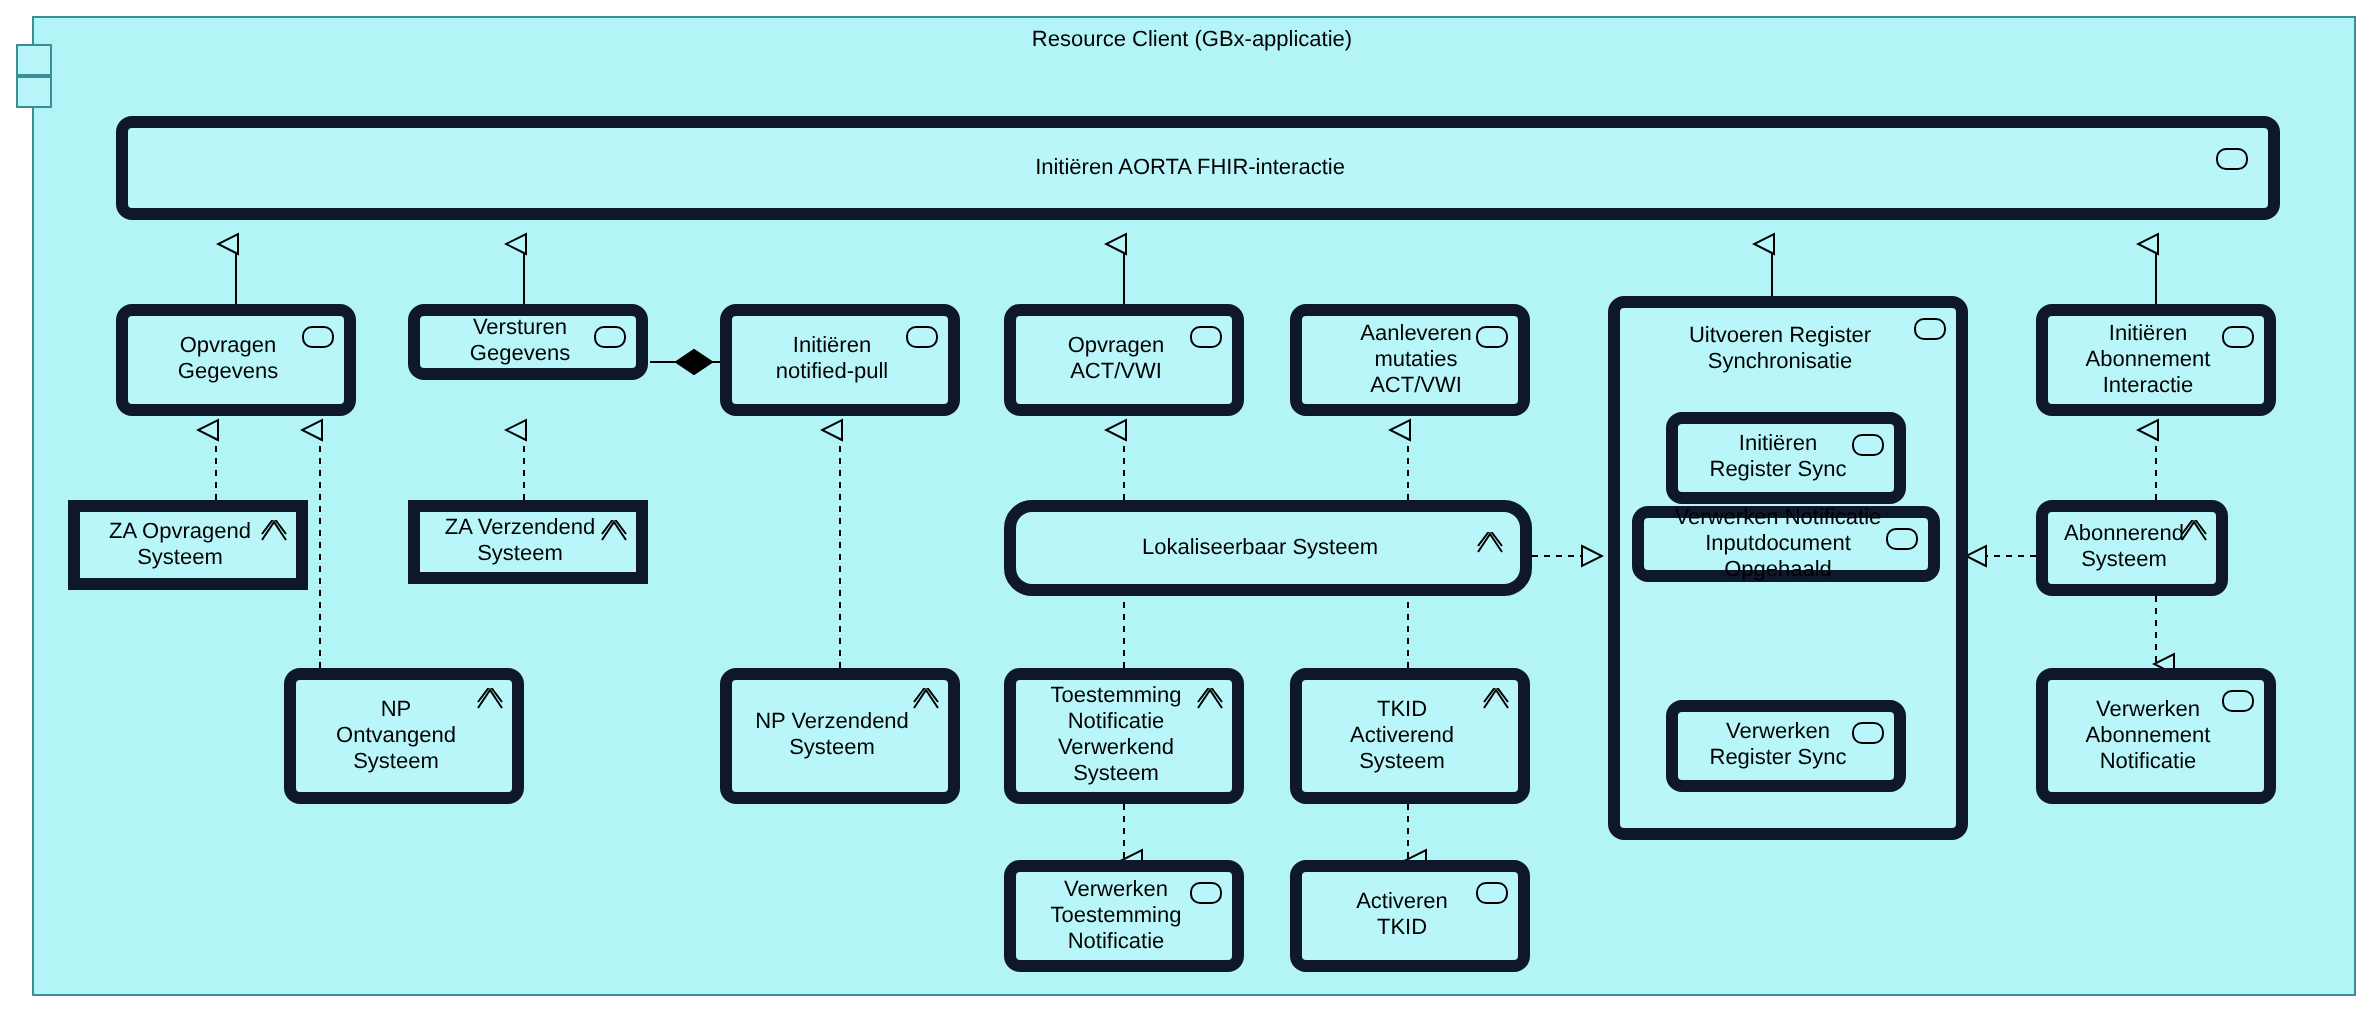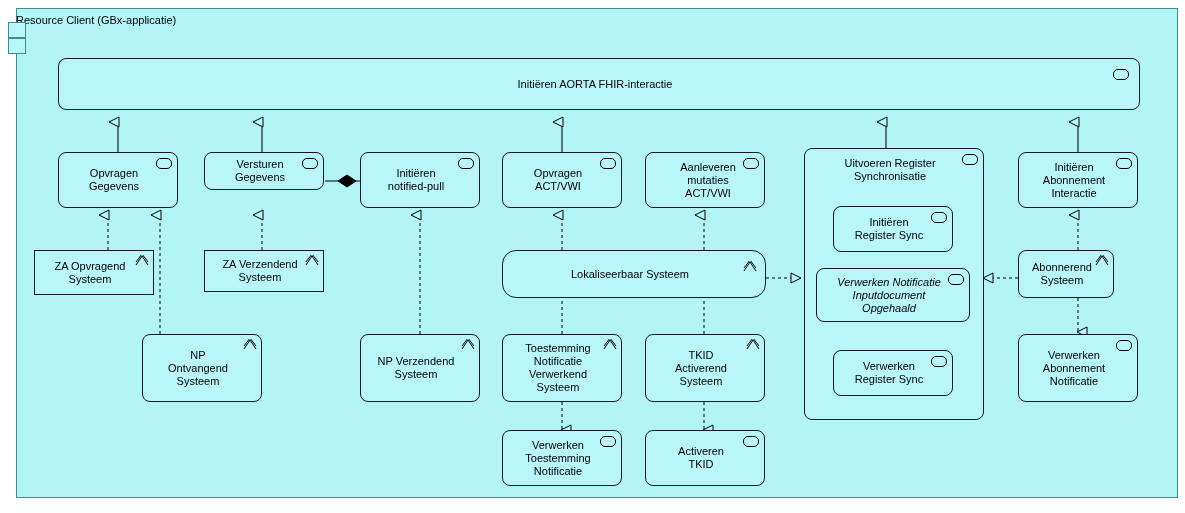--- a/index.html
+++ b/index.html
@@ -19,40 +19,40 @@
     position: absolute;
     left: 0;
     top: 0;
     width: 1185px;
     height: 513px;
     pointer-events: none;
   }
   .node {
     position: absolute;
     box-sizing: border-box;
-    border: 1px solid #0f172a;
+    border: 6px solid #0f172a;
     background: #b9f6f9;
     color: #000000;
     font-size: 11px;
     line-height: 13px;
     text-align: center;
     display: flex;
     align-items: center;
     justify-content: center;
     padding: 2px 14px 2px 6px;
   }
   .node .lbl { display: block; width: 100%; }
   .rounded { border-radius: 8px; }
   .container-outer {
     border: 1px solid #3a8f95;
     background: #b3f4f7;
   }
   .group-title {
     position: absolute;
-    text-align: left;
+    text-align: center;
     font-size: 11px;
     color: #000;
   }
   .badge {
     position: absolute;
     right: 5px;
     top: 5px;
     width: 14px;
     height: 9px;
     border: 1px solid #000;
@@ -178,21 +178,21 @@
 Synchronisatie</span>
     <span class="badge"></span>
   </div>
 
   <div class="node rounded" style="left:833px; top:206px; width:120px; height:46px; white-space:pre-line;">
     <span class="lbl">Initiëren
 Register Sync</span>
     <span class="badge"></span>
   </div>
 
-  <div class="node rounded" style="left:816px; top:268px; width:154px; height:54px; white-space:pre-line;font-style:italic;">
+  <div class="node rounded" style="left:816px; top:253px; width:154px; height:38px; white-space:pre-line;">
     <span class="lbl">Verwerken Notificatie
 Inputdocument
 Opgehaald</span>
     <span class="badge"></span>
   </div>
 
   <div class="node rounded" style="left:833px; top:350px; width:120px; height:46px; white-space:pre-line;">
     <span class="lbl">Verwerken
 Register Sync</span>
     <span class="badge"></span>

